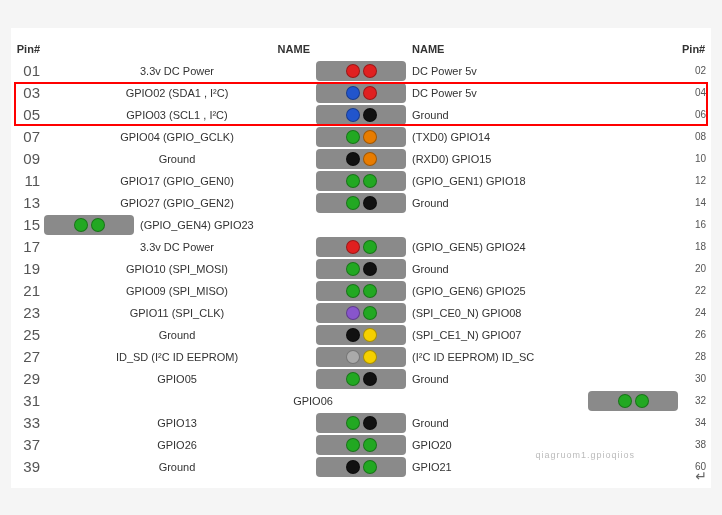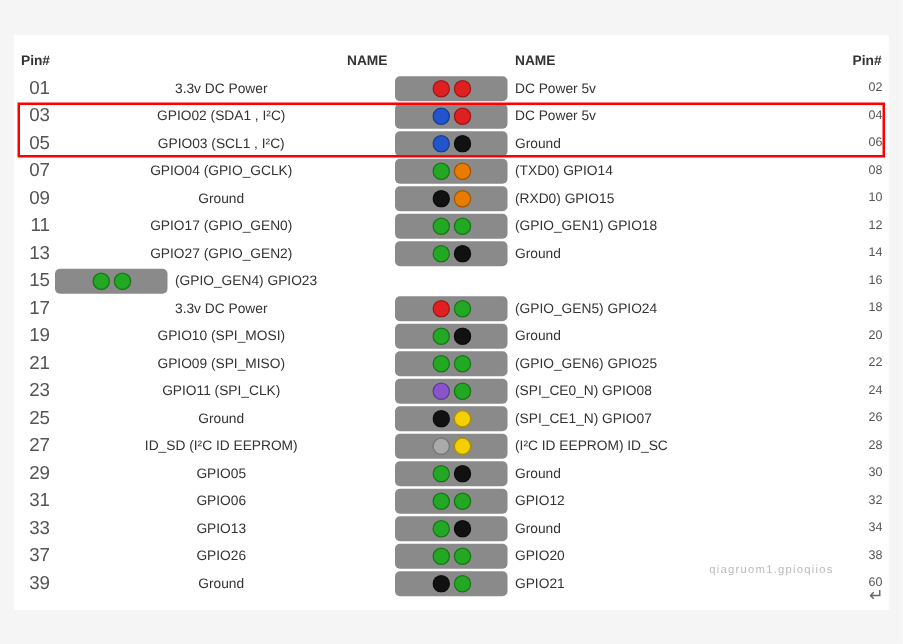--- a/index.html
+++ b/index.html
@@ -131,21 +131,21 @@
     .pin-row-wrap {
       display: flex;
       align-items: center;
       width: 100%;
       min-height: 22px;
       position: relative;
     }
     .watermark {
       position: absolute;
       bottom: 28px;
-      right: 44px;
+      right: 76px;
       font-size: 9px;
       color: #bbb;
       letter-spacing: 1px;
     }
     .arrow {
       position: absolute;
       bottom: 4px;
       right: 4px;
       font-size: 14px;
       color: #666;
@@ -350,21 +350,20 @@
         </div>
         <div class="pin-row-wrap">
           <span class="pin-num-left">31</span>
           <span class="left-label">GPIO06</span>
           <div class="center-pins">
             <div class="pin-dots">
               <div class="dot dot-green"></div>
               <div class="dot dot-green"></div>
             </div>
           </div>
-          <span class="right-label">GPIO12</span>
           <span class="pin-num-right">32</span>
         </div>
         <div class="pin-row-wrap">
           <span class="pin-num-left">33</span>
           <span class="left-label">GPIO13</span>
           <div class="center-pins">
             <div class="pin-dots">
               <div class="dot dot-green"></div>
               <div class="dot dot-black"></div>
             </div>

